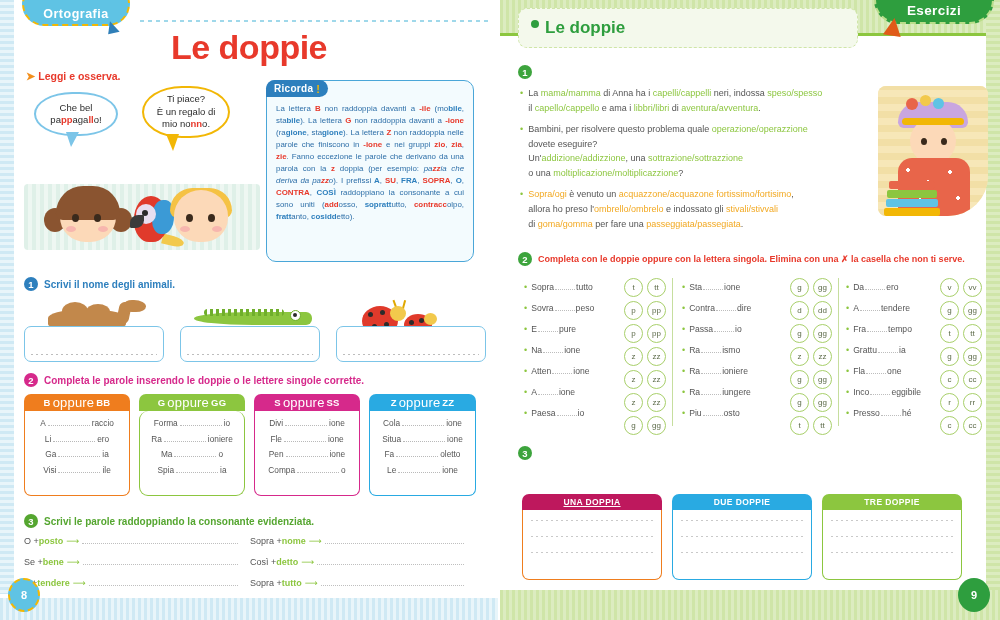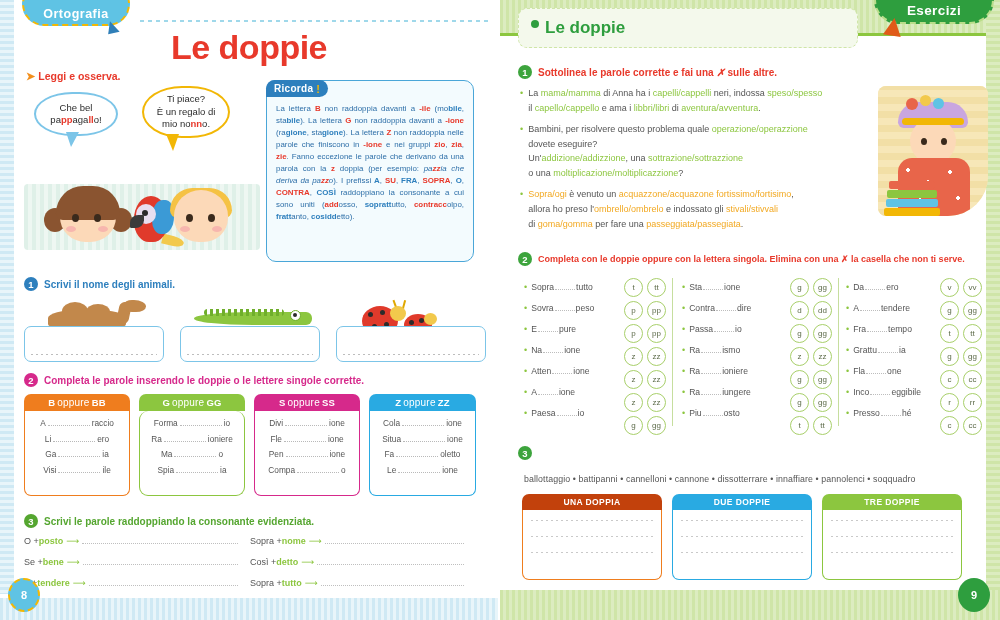--- a/index.html
+++ b/index.html
@@ -154,21 +154,21 @@
   .d5{left:55px;top:20px;}.d6{left:65px;top:18px;}.d7{left:58px;top:28px;}
   .ant{position:absolute;width:1.5px;height:9px;background:#e0a800;}
   .an1{left:40px;top:0px;transform:rotate(-20deg);}
   .an2{left:49px;top:0px;transform:rotate(15deg);}
 
   
   .ctab{position:absolute;left:24px;top:394px;width:452px;height:102px;}
   .col{position:absolute;top:0;width:106px;height:102px;border-radius:8px;box-sizing:border-box;}
   .col .head{height:17px;border-radius:7px 7px 0 0;display:flex;align-items:center;justify-content:center;
     color:#fff;font-size:9.5px;font-weight:bold;letter-spacing:.2px;}
-  .col .head .sm{font-weight:normal;font-size:10px;margin:0 2px;}
+  .col .head .sm{font-weight:normal;font-size:13px;margin:0 2px;}
   .col .body{height:85px;background:#fff;border-radius:0 0 7px 7px;box-sizing:border-box;
     border-left:1.3px solid;border-right:1.3px solid;border-bottom:1.3px solid;
     padding:7px 7px 0 7px;}
   .col .row{font-size:8.3px;color:#555;display:flex;align-items:baseline;justify-content:center;margin-bottom:5.5px;white-space:nowrap;}
   .col .gap{display:inline-block;width:42px;margin:0 2px;border-bottom:1px dotted #b9b9b9;}
   .c1{left:0;}.c2{left:115px;}.c3{left:230px;}.c4{left:345px;width:107px;}
   .c1 .head{background:#ef7d1e;} .c1 .body{border-color:#ef7d1e;}
   .c2 .head{background:#8cc63f;} .c2 .body{border-color:#8cc63f;border-radius:9px;}
   .c3 .head{background:#d6298b;} .c3 .body{border-color:#d6298b;}
   .c4 .head{background:#29aae2;} .c4 .body{border-color:#29aae2;}
@@ -261,21 +261,21 @@
   .wordlist{position:absolute;left:24px;top:474px;font-size:8.8px;color:#555;letter-spacing:.1px;}
   .ttab{position:absolute;left:22px;top:494px;width:440px;height:86px;}
   .tcol{position:absolute;top:0;width:140px;height:86px;}
   .tcol .th{height:16px;border-radius:7px 7px 0 0;display:flex;align-items:center;justify-content:center;
     color:#fff;font-size:8.5px;font-weight:bold;letter-spacing:.4px;}
   .tcol .tb{height:70px;background:#fff;box-sizing:border-box;
     border-left:1.3px solid;border-right:1.3px solid;border-bottom:1.3px solid;border-radius:0 0 7px 7px;
     padding:10px 8px 0 8px;}
   .tcol .tl{height:1px;background:repeating-linear-gradient(90deg,#c9c9c9 0 2px,transparent 2px 5px);margin-bottom:15px;}
   .t1{left:0;} .t2{left:150px;} .t3{left:300px;}
-  .t1 .th{background:#c2410c;} .t1 .tb{border-color:#ef7d1e;}
+  .t1 .th{background:#be185d;text-decoration:underline;} .t1 .tb{border-color:#ef7d1e;}
   .t2 .th{background:#29aae2;} .t2 .tb{border-color:#29aae2;}
   .t3 .th{background:#8cc63f;} .t3 .tb{border-color:#8cc63f;}
 </style>
 </head>
 <body>
 
 <div class="page page-left">
   <div class="lp-edge"></div>
   <div class="lp-edge2"></div>
 
@@ -577,23 +577,20 @@
     <span>Esercizi</span>
   </div>
 
   <div class="rp-titlebox">
     <div class="dotmark"></div>
     <span>Le doppie</span>
   </div>
 
   <div class="ex-h" style="left:18px;top:65px;">
     <div class="num greenr">1</div>
-    <div class="ex-t t-red">
-      <span>Sottolinea le parole corrette e fai una </span><span style="font-style:italic">✗</span><span> sulle altre.</span>
-    </div>
   </div>
 
   <div class="rex bullets" style="left:20px;top:86px;width:340px;">
     <div class="li">
       <span class="bdot">•</span>
       <span>La <span class="g">mama/mamma</span> di Anna ha i <span class="g">capelli/cappelli</span> neri, indossa <span class="g">speso/spesso</span><br>il <span class="g">capello/cappello</span> e ama i <span class="g">libbri/libri</span> di <span class="g">aventura/avventura</span>.</span>
     </div>
     <div class="li">
       <span class="bdot">•</span>
       <span>Bambini, per risolvere questo problema quale <span class="g">operazione/operazzione</span><br>dovete eseguire?<br>Un'<span class="g">addizione/addizzione</span>, una <span class="g">sottrazione/sottrazzione</span><br>o una <span class="g">moltiplicazione/moltiplicazzione</span>?</span>
@@ -895,21 +892,20 @@
     <div style="display:flex;gap:4px;">
         <div class="circ">c</div>
         <div class="circ">cc</div>
       </div>
   </div>
 
   <div class="ex-h" style="left:18px;top:446px;">
     <div class="num greenr">3</div>
   </div>
 
-  <div class="wordlist">ballottaggio • battipanni • cannelloni • cannone • dissotterrare • innaffiare • pannolenci • soqquadro</div>
 
   <div class="ttab">
     <div class="tcol t1">
       <div class="th">UNA DOPPIA</div>
       <div class="tb">
         <div class="tl"></div>
           <div class="tl"></div>
           <div class="tl"></div>
       </div>
     </div>

